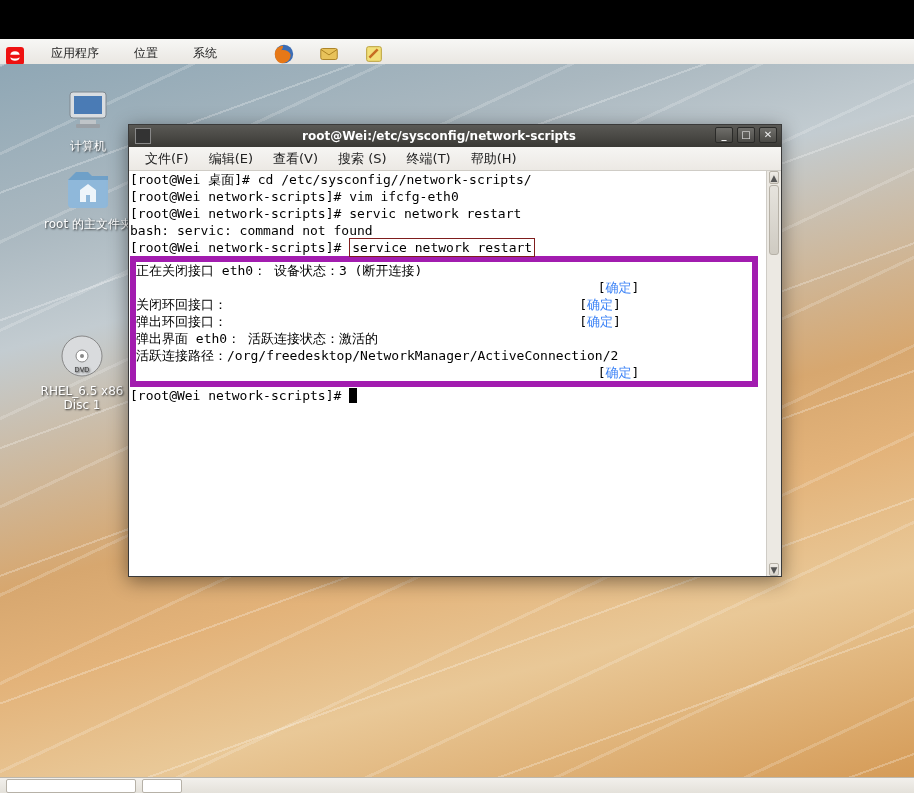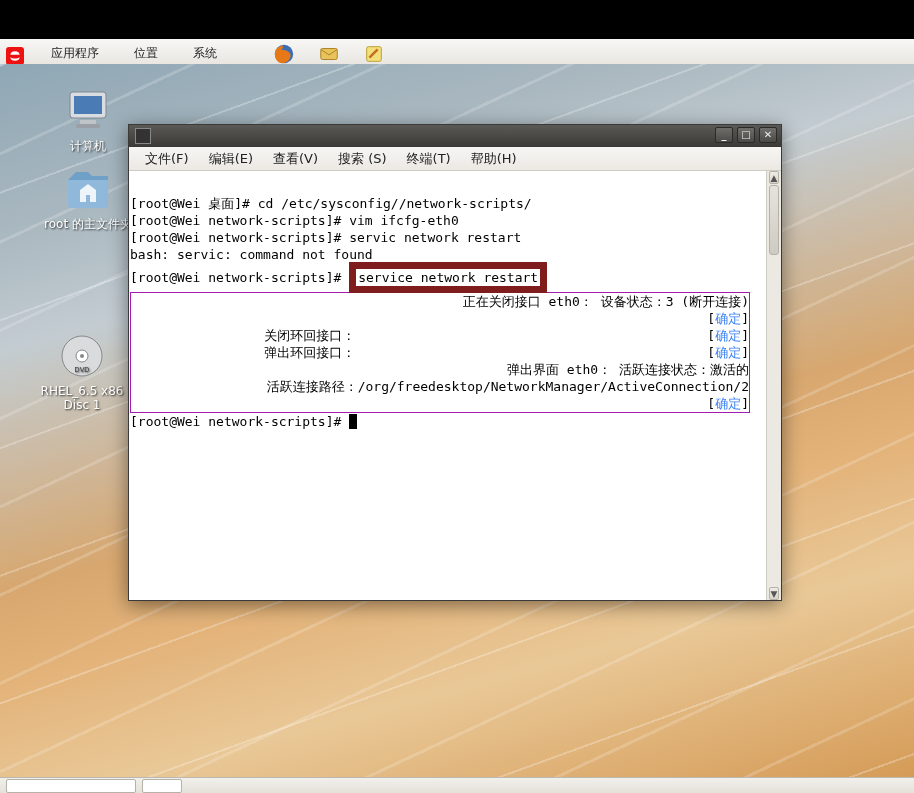--- a/index.html
+++ b/index.html
@@ -109,36 +109,34 @@
   display: flex;
   background: #fff;
 }
 .termtext {
   flex: 1;
   font-family: "DejaVu Sans Mono", "WenQuanYi Micro Hei Mono", monospace;
   font-size: 13px;
   line-height: 17px;
   color: #000;
   white-space: pre;
-  padding: 0 16px 0 1px;
+  padding: 0 8px 0 1px;
   height: 405px;
   position: relative;
-  margin-top: 24px;
 }
 .termtext .line { display: block; }
 .termtext .hlcmd {
   display: inline-block;
-  border: 7px solid #7f1d1d;
+  border: 1px solid #7f1d1d;
   padding: 0 2px;
   margin: -1px 0;
 }
 .termtext .okbox {
-  border: 1px solid #a21caf;
+  border: 6px solid #a21caf;
   padding: 0;
-  text-align: right;
 }
 .termtext .ok { color: #3b82f6; font-family: Liberation Serif, serif; }
 .termtext .cursor {
   display: inline-block; width: 8px; height: 15px; background: #000; vertical-align: text-bottom;
 }
 .scrollbar {
   width: 15px;
   background: #ece9e3;
   border-left: 1px solid #cfccc6;
   position: relative;
@@ -241,20 +239,21 @@
             <text x="24" y="40" text-anchor="middle" font-size="7" fill="#333" font-family="sans-serif">DVD</text>
           </svg>
       </div>
       <div>RHEL_6.5 x86</div>
       <div>Disc 1</div>
     </div>
 
     <div class="termwin">
       <div class="titlebar">
         <span class="ticon"></span>
+        <span class="ttitle">root@Wei:/etc/sysconfig/network-scripts</span>
         <div class="wbtns">
           <div class="wbtn">_</div>
           <div class="wbtn">□</div>
           <div class="wbtn">✕</div>
         </div>
       </div>
       <div class="winmenu">
         <span class="mitem">文件(F)</span>
         <span class="mitem">编辑(E)</span>
         <span class="mitem">查看(V)</span>

